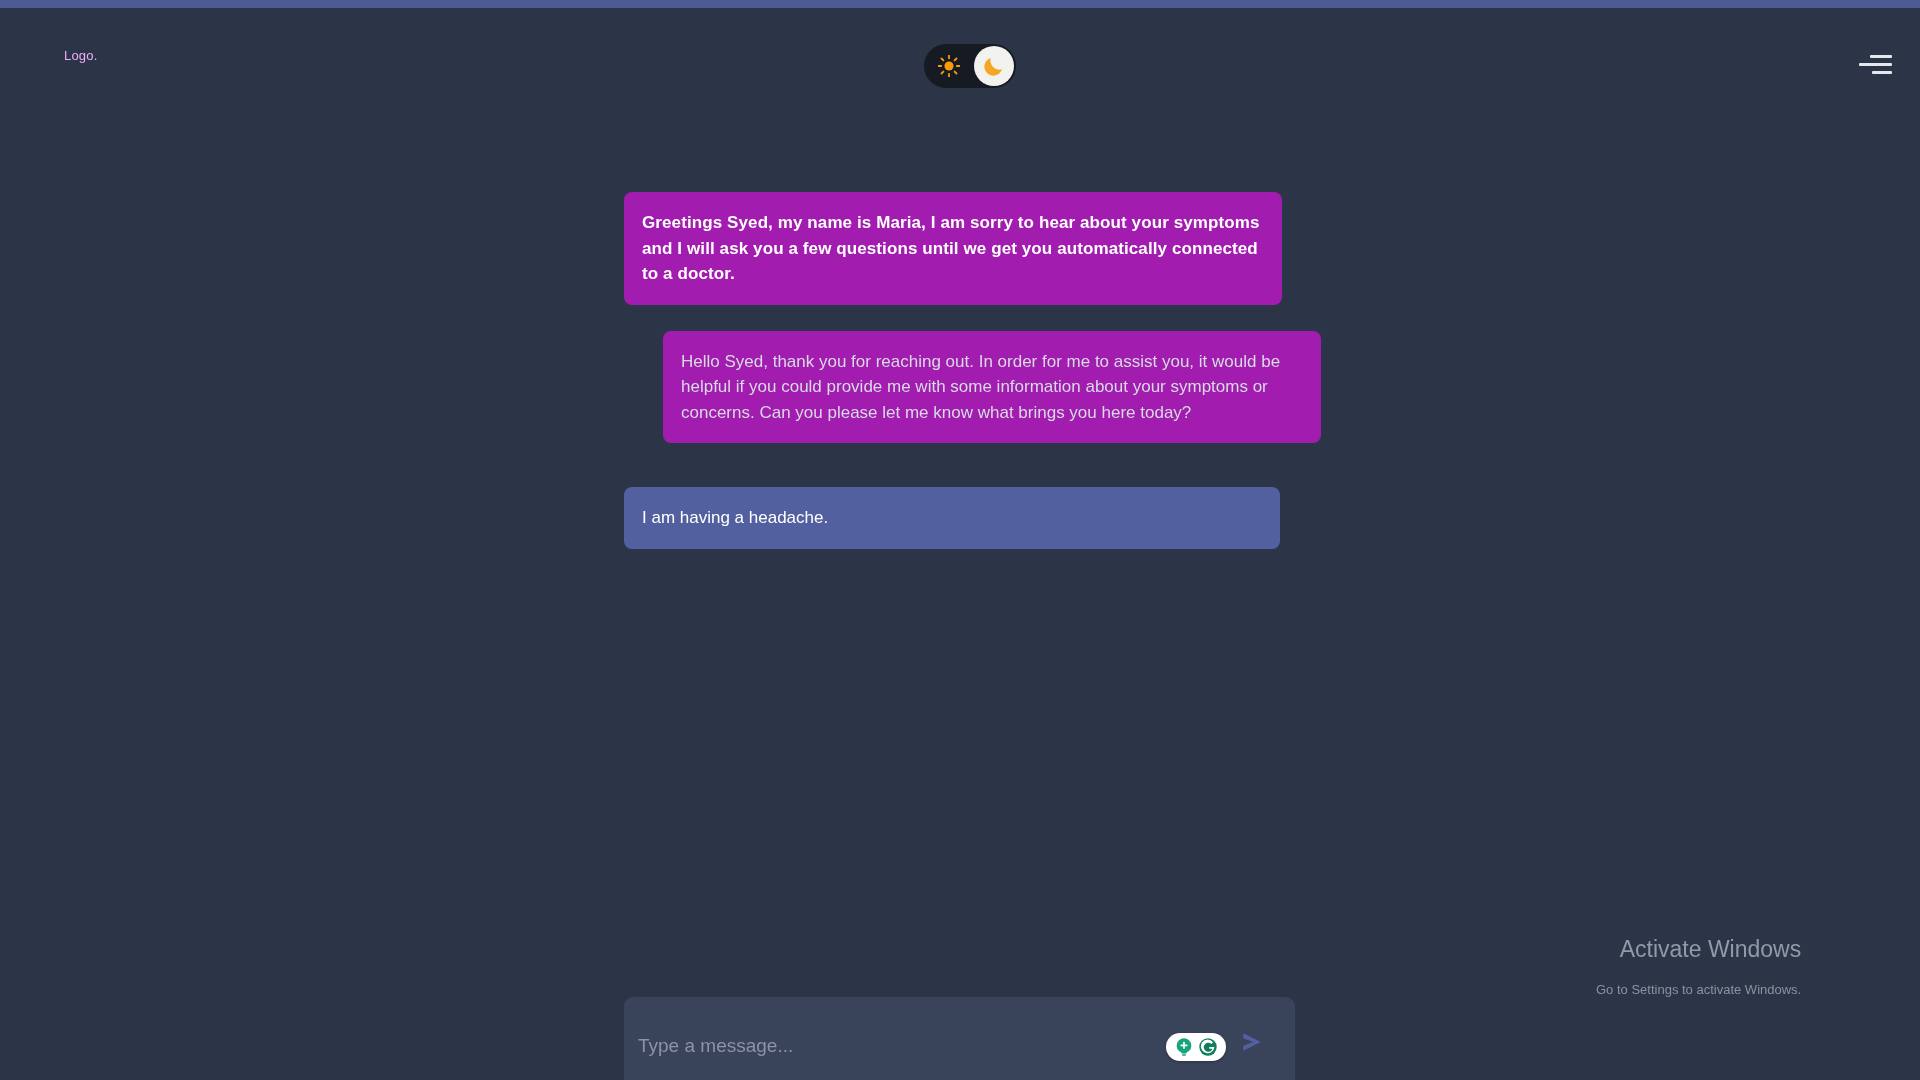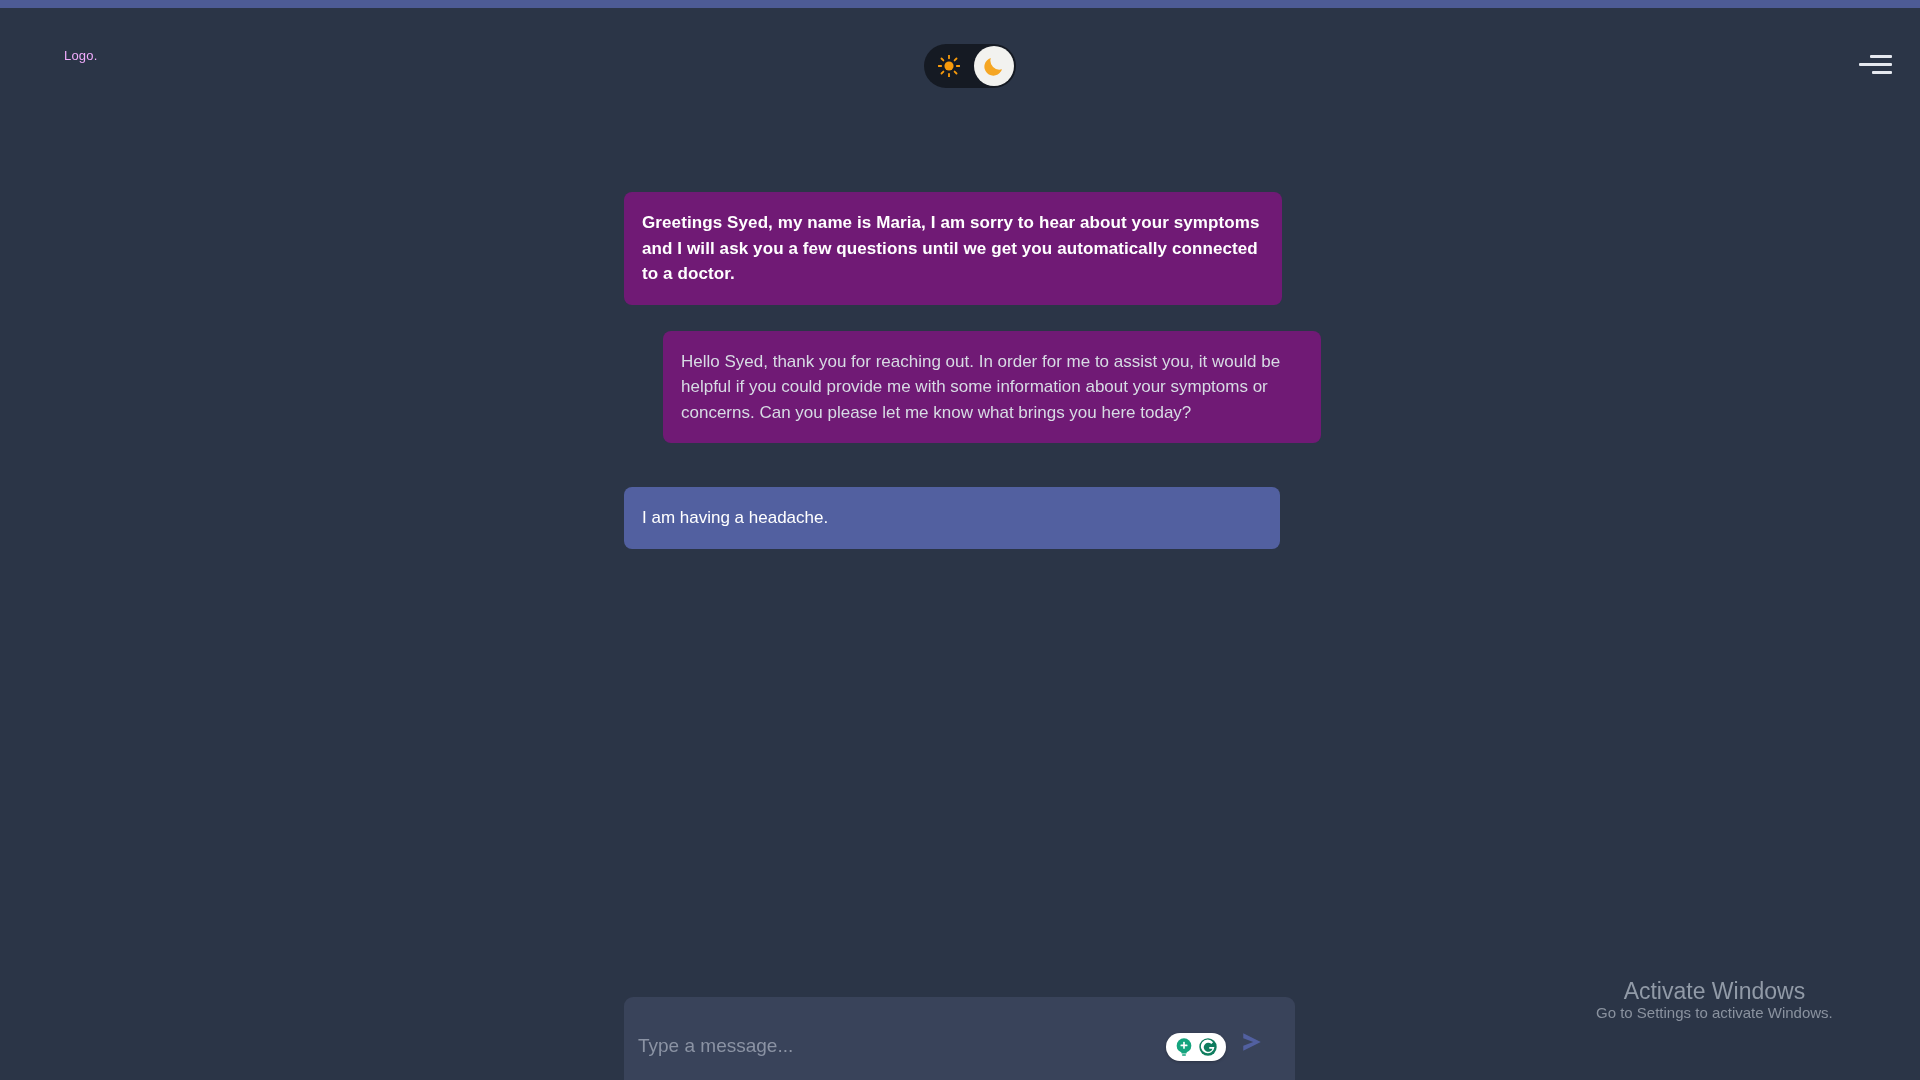--- a/index.html
+++ b/index.html
@@ -119,21 +119,21 @@
   .bubble {
     border-radius: 8px;
     padding: 18px 18px 18px 18px;
     margin-bottom: 26px;
     font-size: 17px;
     line-height: 1.50;
     width: 658px;
   }
 
   .bubble.bot {
-    background: #701a75;
+    background: #a21caf;
     color: #f3f5f9;
   }
   .bubble.bot.strong {
     font-weight: 600;
     color: #ffffff;
     letter-spacing: 0.1px;
   }
   .bubble.bot.normal {
     font-weight: 400;
     color: #d7dbe4;
@@ -209,35 +209,35 @@
     display: flex;
     align-items: center;
     justify-content: center;
   }
   .send-icon { width: 30px; height: 30px; display:block; }
 
   
   .watermark {
     position: absolute;
     left: 1596px;
-    top: 978px;
+    top: 936px;
     color: #8a929f;
-    text-align: center;
+    text-align: right;
     user-select: none;
   }
   .watermark .wm-title {
     font-size: 23px;
     font-weight: 400;
     line-height: 1.15;
     color: #919aa7;
   }
   .watermark .wm-sub {
-    font-size: 15px;
-    font-weight: 400;
-    margin-top: 0;
+    font-size: 13px;
+    font-weight: 400;
+    margin-top: 20px;
     color: #8a929f;
   }
 </style>
 </head>
 <body>
 
 <div class="top-strip"></div>
 
 <div class="header">
 

